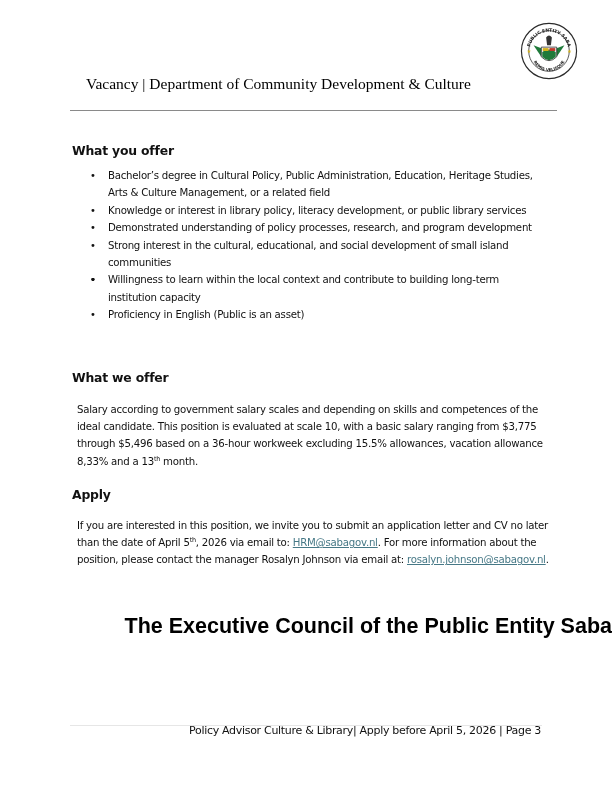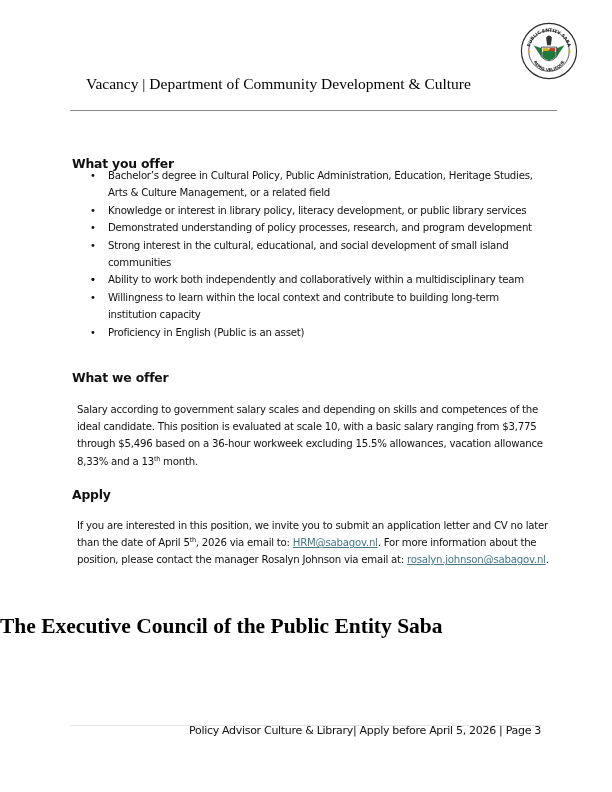--- a/index.html
+++ b/index.html
@@ -24,22 +24,22 @@
   }
   .list li .bullet { position: absolute; left: 0; top: 0; font-size: 10px; }
   .para {
     position: absolute; left: 72px; width: 475px;
     font-family: "DejaVu Sans", sans-serif; font-size: 10.2px; line-height: 17.2px; color: #111;
     letter-spacing: -0.25px; margin: 5px;
   }
   .para sup { font-size: 6.5px; vertical-align: super; line-height: 0; }
   .link { color: #467886; text-decoration: underline; }
   .council {
-    position: absolute; left: 0; width: 612px; top: 614px; text-align: left;
-    font-family: Liberation Serif, serif; font-weight: bold; font-size: 21.5px; color: #000;
+    position: absolute; left: 0; width: 612px; top: 614px; text-align: right;
+    font-family: Liberation Sans, sans-serif; font-weight: bold; font-size: 21.5px; color: #000;
     white-space: nowrap;
   }
   .footer-rule { position: absolute; left: 70px; top: 725px; width: 472px; height: 1px; background: #e6e6e6; }
   .footer-text {
     position: absolute; right: 71px; top: 724px;
     font-family: "DejaVu Sans", sans-serif; font-size: 11px; color: #111; white-space: nowrap;
     letter-spacing: -0.3px;
   }
 </style>
 </head>
@@ -67,28 +67,28 @@
   <rect x="23.5" y="27" width="6" height="3" fill="#d4b21a"></rect>
   <rect x="30.5" y="27" width="6" height="3" fill="#c0392b"></rect>
 
   <text x="7" y="32" font-size="5" fill="#d4b21a" font-family="DejaVu Sans, sans-serif">★</text>
   <text x="49" y="32" font-size="5" fill="#d4b21a" font-family="DejaVu Sans, sans-serif">★</text>
 </svg>
 
 <div class="header-title">Vacancy | Department of Community Development &amp; Culture</div>
 <div class="header-rule"></div>
 
-<div class="h2" style="top:156px;">What you offer</div>
+<div class="h2" style="top:143px;">What you offer</div>
 <ul class="list">
   <li><span class="bullet">•</span><span>Bachelor’s degree in Cultural Policy, Public Administration, Education, Heritage Studies, Arts &amp; Culture Management, or a related field</span></li>
   <li><span class="bullet">•</span><span>Knowledge or interest in library policy, literacy development, or public library services</span></li>
   <li><span class="bullet">•</span><span>Demonstrated understanding of policy processes, research, and program development</span></li>
   <li><span class="bullet">•</span><span>Strong interest in the cultural, educational, and social development of small island communities</span></li>
   <li><span class="bullet">•</span></li>
-  <li><span class="bullet">•</span><span>Ability to work both independently and collaboratively within a multidisciplinary team</span></li>
+  <li><span class="bullet">•</span></li>
   <li><span class="bullet">•</span><span>Willingness to learn within the local context and contribute to building long-term institution capacity</span></li>
   <li><span class="bullet">•</span><span>Proficiency in English (Public is an asset)</span></li>
 </ul>
 
 <div class="h2" style="top:370px;">What we offer</div>
 <p class="para" style="top:396px;"><span>Salary according to government salary scales and depending on skills and competences of the ideal candidate. This position is evaluated at scale 10, with a basic salary ranging from $3,775 through $5,496 based on a 36-hour workweek excluding 15.5% allowances, vacation allowance 8,33% and a 13</span><sup>th</sup><span> month.</span></p>
 
 <div class="h2" style="top:487px;">Apply</div>
 <p class="para" style="top:512px;"><span>If you are interested in this position, we invite you to submit an application letter and CV no later than the date of April 5</span><sup>th</sup><span>, 2026 via email to: </span><a class="link">HRM@sabagov.nl</a><span>. For more information about the position, please contact the manager Rosalyn Johnson via email at: </span><a class="link">rosalyn.johnson@sabagov.nl</a><span>.</span></p>
 

